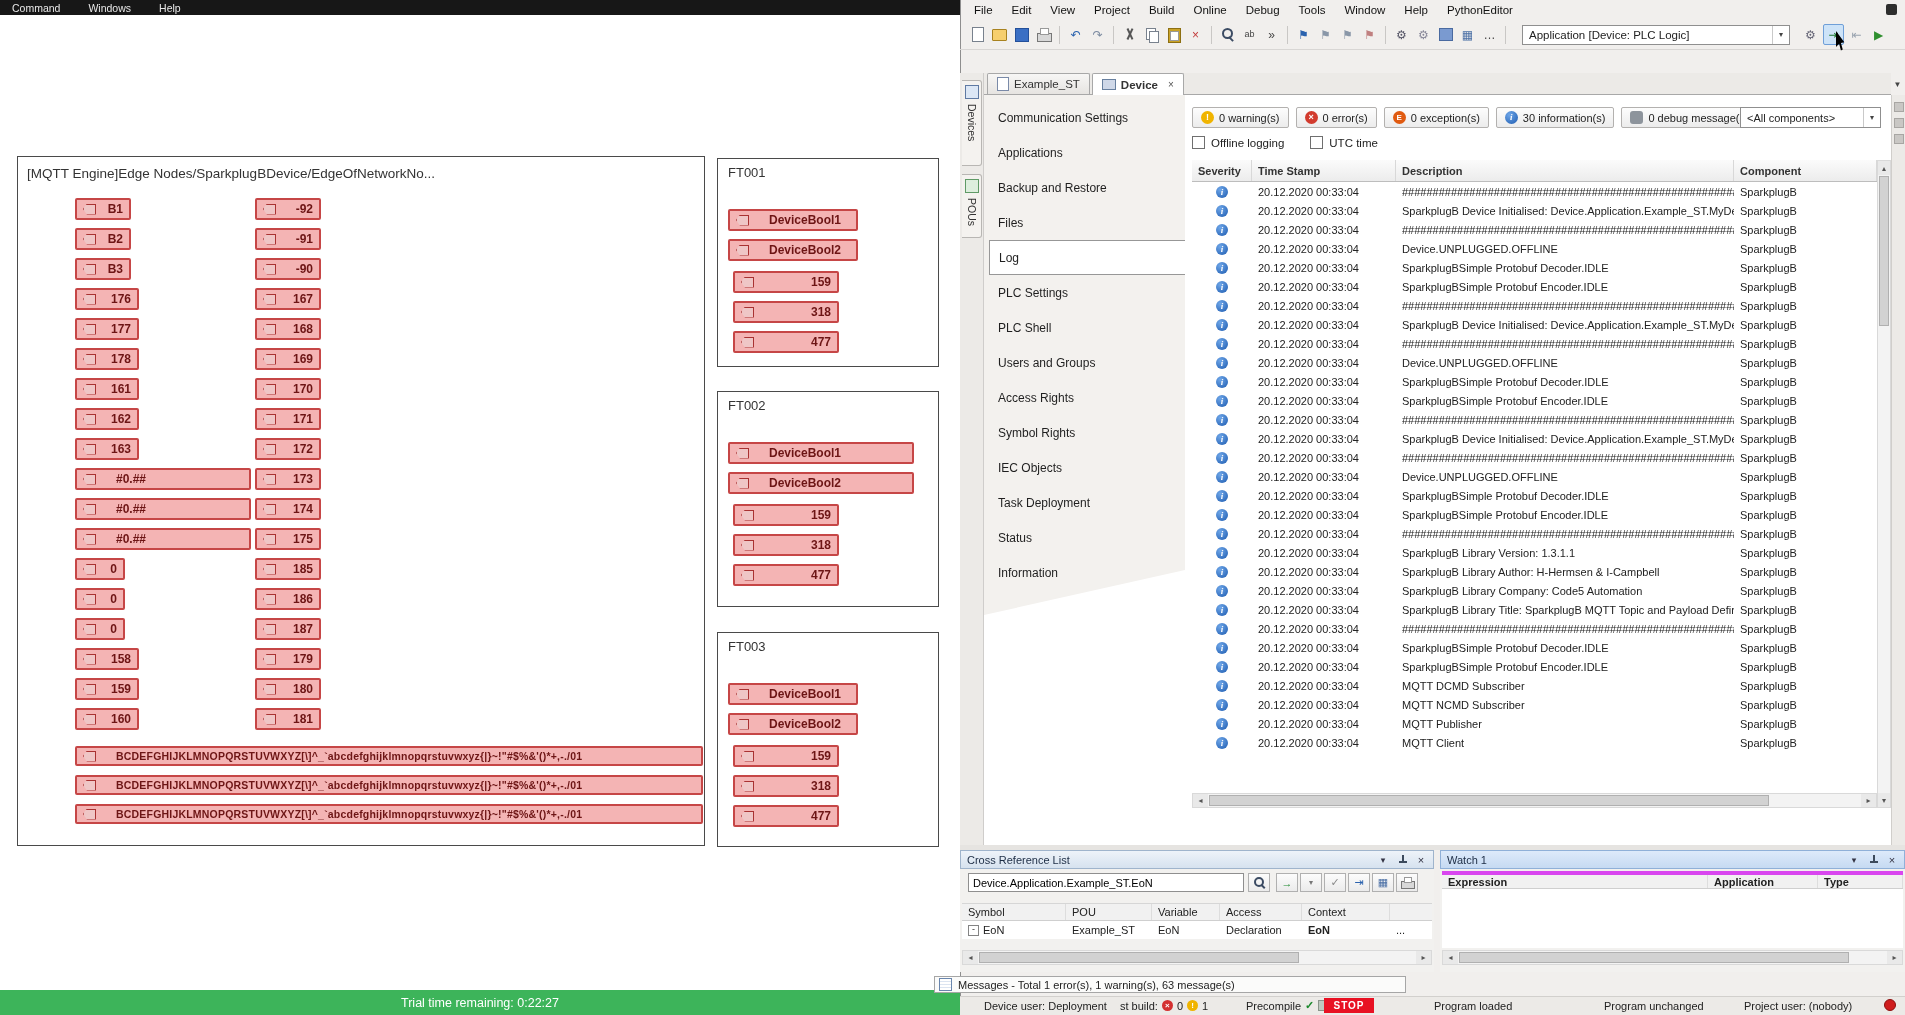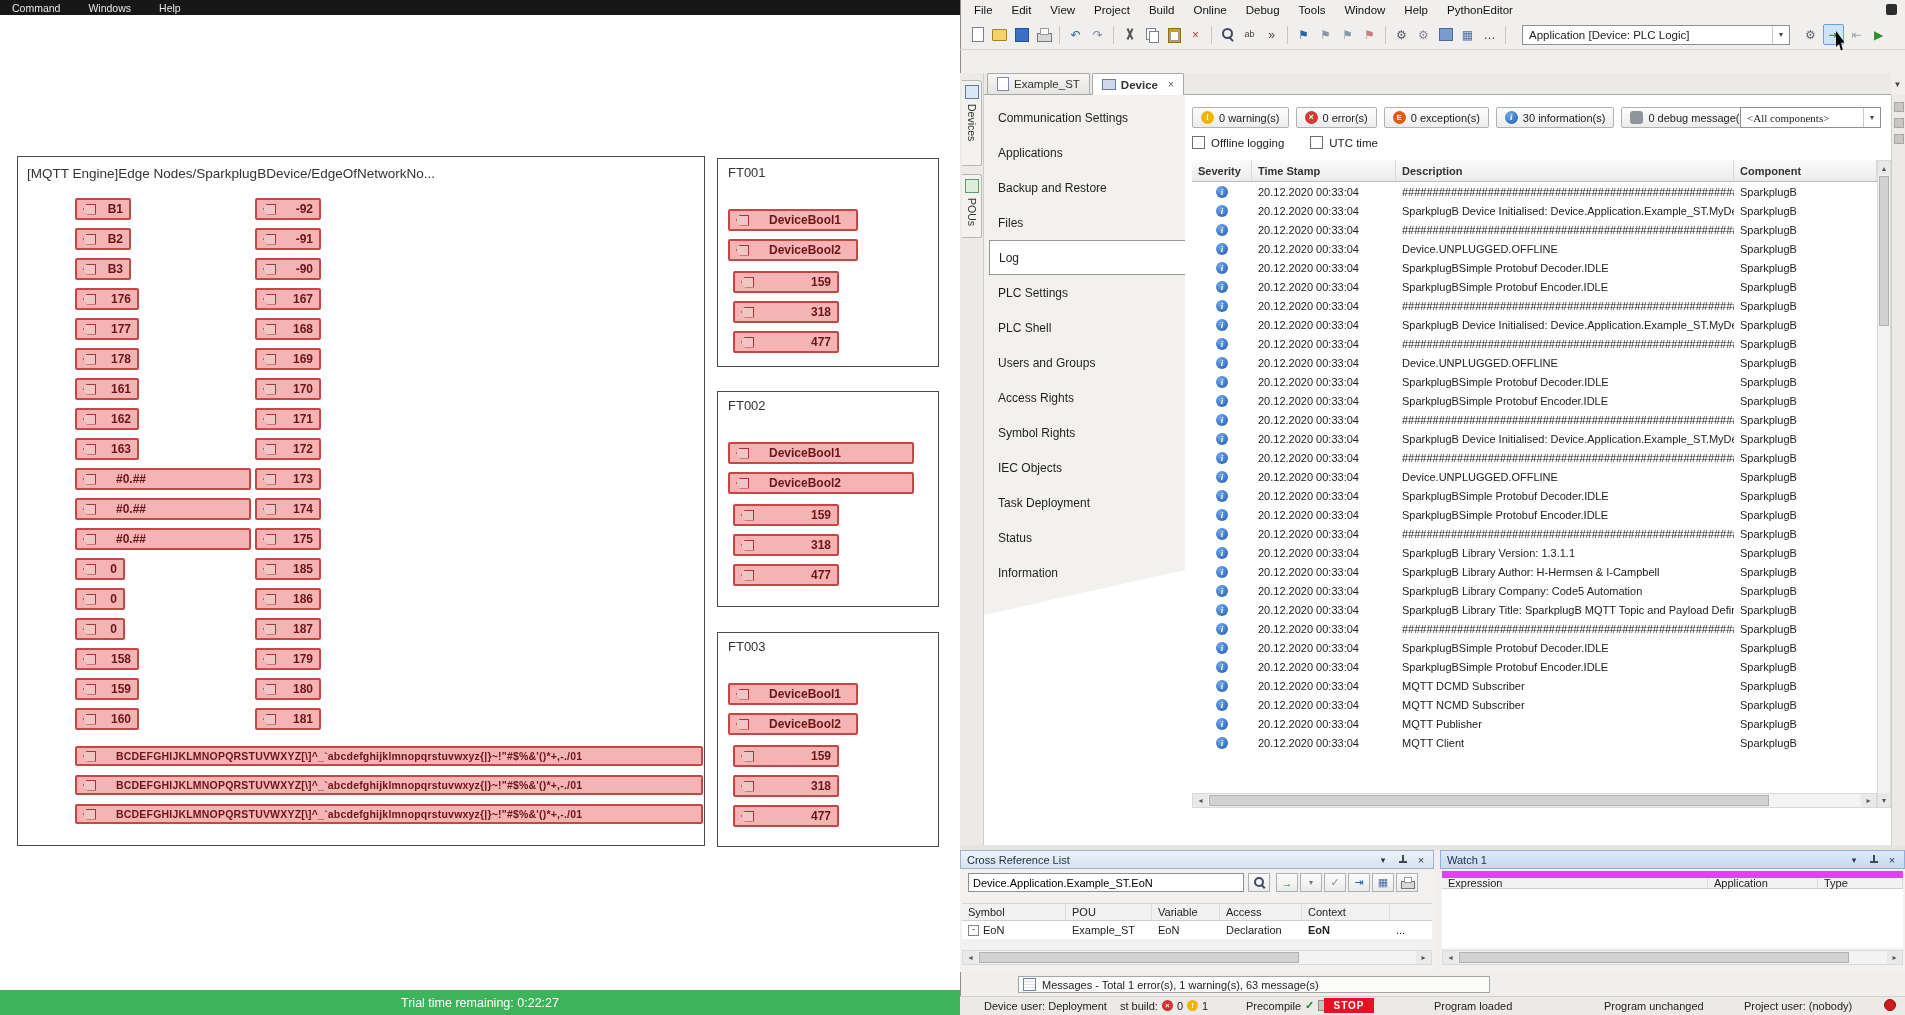--- a/index.html
+++ b/index.html
@@ -98,21 +98,21 @@
   .fbtn{height:21px;display:flex;align-items:center;gap:5px;padding:0 8px;border:1px solid #b3b1af;border-radius:2px;
         background:linear-gradient(#fdfdfd,#ececec);font-size:11px;color:#222;box-sizing:border-box;}
   .sico{width:13px;height:13px;border-radius:50%;color:#fff;font-size:9px;font-weight:700;
         display:flex;align-items:center;justify-content:center;flex:0 0 auto;line-height:1;}
   .sico.warning-icon{background:#f0b400;}
   .sico.error-icon{background:#d23b2e;}
   .sico.exception-icon{background:#e05a10;font-size:8px;}
   .sico.information-icon{background:radial-gradient(circle at 35% 30%,#6ea6e8,#1d5bb0);font-family:"Liberation Serif",serif;font-style:italic;}
   .sico.debug-icon{background:#8d949c;border-radius:3px;}
   #comp-combo{position:absolute;left:1740px;top:107px;width:141px;height:21px;background:#fff;border:1px solid #8f8f8f;
-              display:flex;align-items:center;padding-left:6px;font-size:11px;box-sizing:border-box;font-family:Liberation Serif, serif;}
+              display:flex;align-items:center;padding-left:6px;font-size:11px;box-sizing:border-box;}
   #log-checks{position:absolute;left:1192px;top:136px;display:flex;gap:26px;align-items:center;font-size:11.5px;}
   .cbwrap{display:flex;align-items:center;}
   .cb{width:13px;height:13px;background:#fff;border:1px solid #6f6f6f;margin-right:6px;box-sizing:border-box;}
 
   
   #log-head{position:absolute;left:1192px;top:160px;width:685px;height:22px;display:flex;
             background:linear-gradient(#fbfbfb,#ececec);border-bottom:1px solid #bdbdbd;box-sizing:border-box;}
   .hcell{box-sizing:border-box;border-right:1px solid #d8d8d8;display:flex;align-items:center;padding-left:6px;
          font-size:11px;font-weight:700;color:#333;height:100%;}
   #log-rows{position:absolute;left:1192px;top:182px;width:685px;height:570px;overflow:hidden;background:#fff;}
@@ -167,25 +167,25 @@
                border-top:1px solid #d6d6d6;border-bottom:1px solid #cfcfcf;box-sizing:border-box;}
   .xhcell{box-sizing:border-box;border-right:1px solid #dddddd;display:flex;align-items:center;padding-left:6px;
           font-size:11px;color:#222;height:100%;}
   .xhcell.fill{flex:1;border-right:none;}
   #xref-row{position:absolute;left:2px;top:71px;width:470px;height:18px;display:flex;background:#fff;align-items:center;}
   .xc{box-sizing:border-box;display:flex;align-items:center;padding-left:6px;font-size:11px;height:100%;gap:4px;}
   .xc.bold{font-weight:700;}
   .expander{width:9px;height:9px;border:1px solid #848484;background:#fff;font-size:9px;line-height:7px;
             text-align:center;color:#333;display:block;flex:0 0 auto;}
   #watch-head{position:absolute;left:2px;top:21px;width:461px;height:18px;display:flex;background:#f1f1f1;
-              border-top:7px solid #d946ef;border-bottom:1px solid #cfcfcf;box-sizing:border-box;}
+              border-top:4px solid #d946ef;border-bottom:1px solid #cfcfcf;box-sizing:border-box;font-weight:bold;}
   #watch-body{position:absolute;left:2px;top:39px;width:461px;height:59px;background:#fff;}
 
   
-  #msgs{position:absolute;left:1018px;top:976px;width:472px;height:17px;background:#fbfbfa;border:1px solid #a6a6a6;
+  #msgs{position:absolute;left:934px;top:976px;width:472px;height:17px;background:#fbfbfa;border:1px solid #a6a6a6;
         display:flex;align-items:center;gap:6px;padding-left:4px;font-size:11px;color:#222;box-sizing:border-box;}
   .msg-ic{width:11px;height:11px;border:1px solid #6a86ad;background:repeating-linear-gradient(#ffffff,#ffffff 2px,#b8c9e2 3px);flex:0 0 auto;}
   #status{position:absolute;left:960px;top:996px;width:945px;height:19px;background:#eceae7;border-top:1px solid #d2d0cd;box-sizing:border-box;}
   .stitem{position:absolute;top:996px;height:19px;display:flex;align-items:center;font-size:11px;color:#222;gap:4px;}
   .mini-err{width:11px;height:11px;border-radius:50%;background:#d43030;color:#fff;font-size:8px;font-weight:700;
             display:inline-flex;align-items:center;justify-content:center;}
   .mini-warn{width:11px;height:11px;border-radius:50%;background:#f0b400;color:#fff;font-size:8px;font-weight:700;
              display:inline-flex;align-items:center;justify-content:center;}
   .chk-green{color:#1d8a2e;font-size:11px;font-weight:700;}
   .mini-ind{width:9px;height:9px;background:#bfc8bf;border:1px solid #8a948a;}

